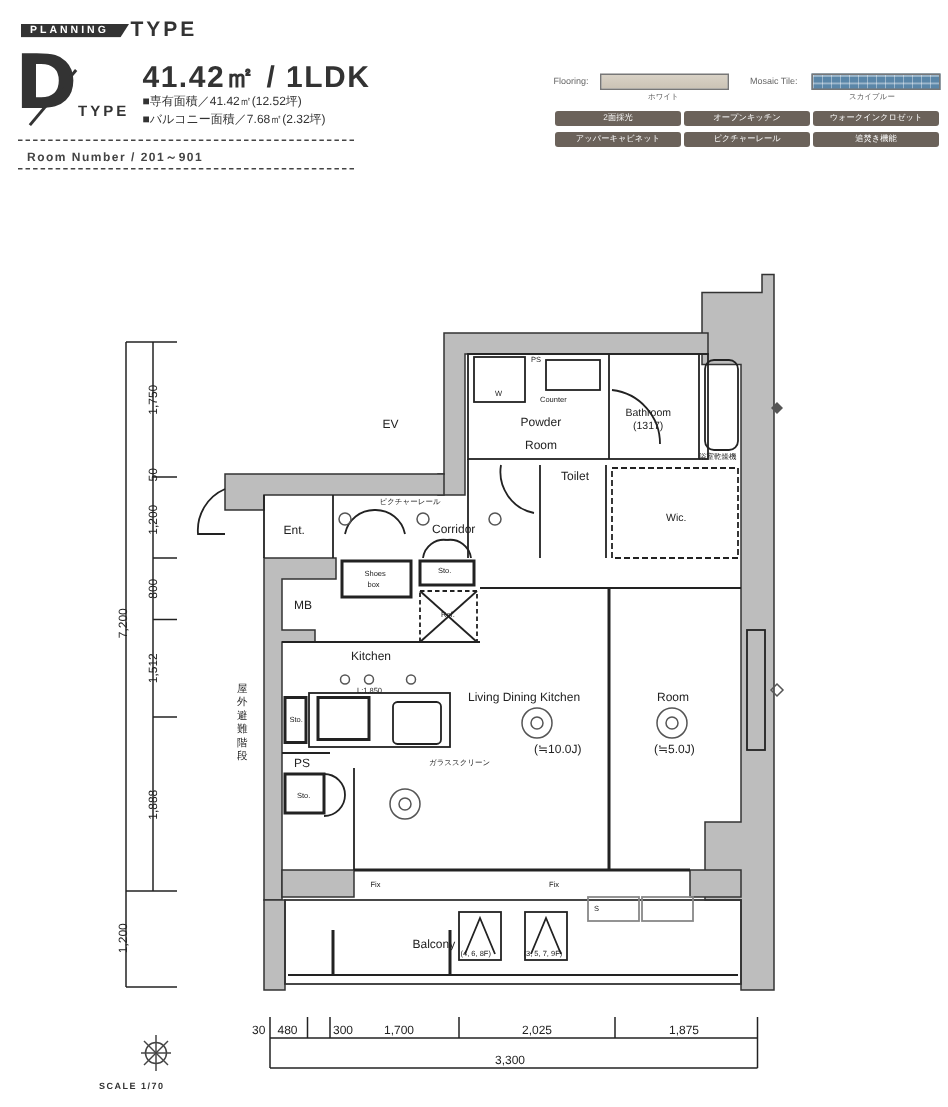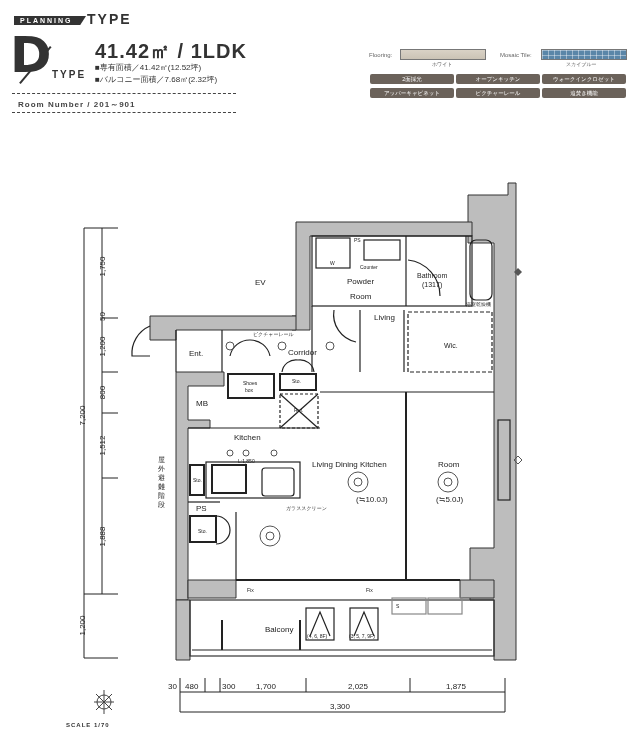--- a/index.html
+++ b/index.html
@@ -170,21 +170,21 @@
 
 <div class="abs label" style="left:255px;top:278px">EV</div>
 <div class="abs small" style="left:354px;top:237px">PS</div>
 <div class="abs small" style="left:330px;top:260px">W</div>
 <div class="abs small" style="left:360px;top:264px">Counter</div>
 <div class="abs label" style="left:347px;top:277px">Powder</div>
 <div class="abs label" style="left:350px;top:292px">Room</div>
 <div class="abs label" style="left:417px;top:272px;font-size:7px">Bathroom</div>
 <div class="abs label" style="left:422px;top:281px;font-size:7px">(1317)</div>
 <div class="abs small" style="left:466px;top:301px">浴室乾燥機</div>
-<div class="abs label" style="left:374px;top:313px">Living</div>
+<div class="abs label" style="left:374px;top:313px">Toilet</div>
 <div class="abs label" style="left:444px;top:342px;font-size:7px">Wic.</div>
 <div class="abs label" style="left:189px;top:349px">Ent.</div>
 <div class="abs small" style="left:253px;top:331px">ピクチャーレール</div>
 <div class="abs label" style="left:288px;top:348px">Corridor</div>
 <div class="abs small" style="left:243px;top:380px">Shoes</div>
 <div class="abs small" style="left:245px;top:387px">box</div>
 <div class="abs small" style="left:292px;top:378px">Sto.</div>
 <div class="abs label" style="left:196px;top:399px">MB</div>
 <div class="abs small" style="left:294px;top:407px">Ref.</div>
 <div class="abs label" style="left:234px;top:433px">Kitchen</div>
@@ -194,21 +194,21 @@
 <div class="abs label" style="left:356px;top:495px">(≒10.0J)</div>
 <div class="abs label" style="left:438px;top:460px">Room</div>
 <div class="abs label" style="left:436px;top:495px">(≒5.0J)</div>
 <div class="abs small" style="left:193px;top:477px">Sto.</div>
 <div class="abs label" style="left:196px;top:504px">PS</div>
 <div class="abs small" style="left:198px;top:528px">Sto.</div>
 <div class="abs label" style="left:158px;top:455px;width:8px;line-height:9px;white-space:normal;font-size:7px">屋外避難階段</div>
 <div class="abs small" style="left:247px;top:587px">Fix</div>
 <div class="abs small" style="left:366px;top:587px">Fix</div>
 <div class="abs small" style="left:396px;top:603px">S</div>
-<div class="abs label" style="left:265px;top:625px">Balcony</div>
+<div class="abs label" style="left:275px;top:625px">Balcony</div>
 <div class="abs small" style="left:307px;top:633px">(4, 6, 8F)</div>
 <div class="abs small" style="left:349px;top:633px">(3, 5, 7, 9F)</div>
 
 <div class="abs dim vdim" style="left:82px;top:262px;width:40px;text-align:center">1,750</div>
 <div class="abs dim vdim" style="left:82px;top:312px;width:40px;text-align:center">50</div>
 <div class="abs dim vdim" style="left:82px;top:342px;width:40px;text-align:center">1,200</div>
 <div class="abs dim vdim" style="left:82px;top:388px;width:40px;text-align:center">800</div>
 <div class="abs dim vdim" style="left:82px;top:441px;width:40px;text-align:center">1,512</div>
 <div class="abs dim vdim" style="left:82px;top:532px;width:40px;text-align:center">1,888</div>
 <div class="abs dim vdim" style="left:62px;top:411px;width:40px;text-align:center">7,200</div>

